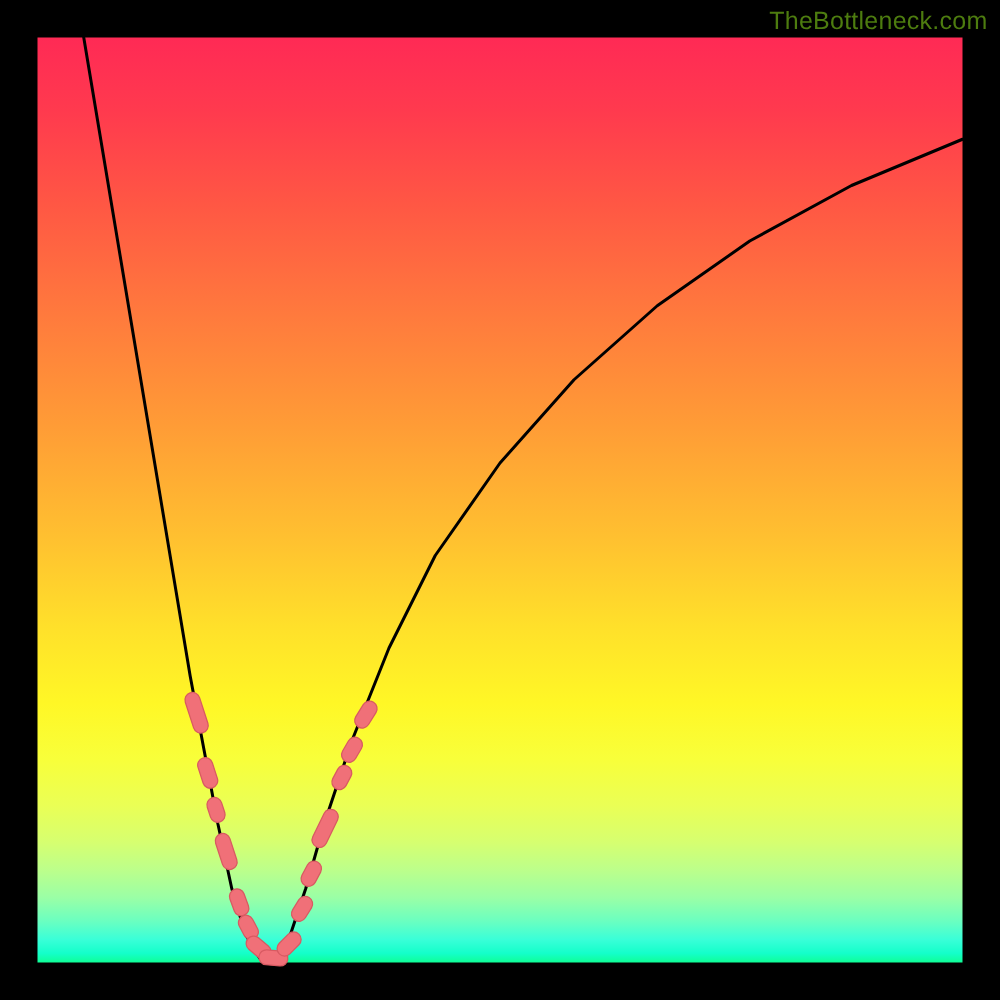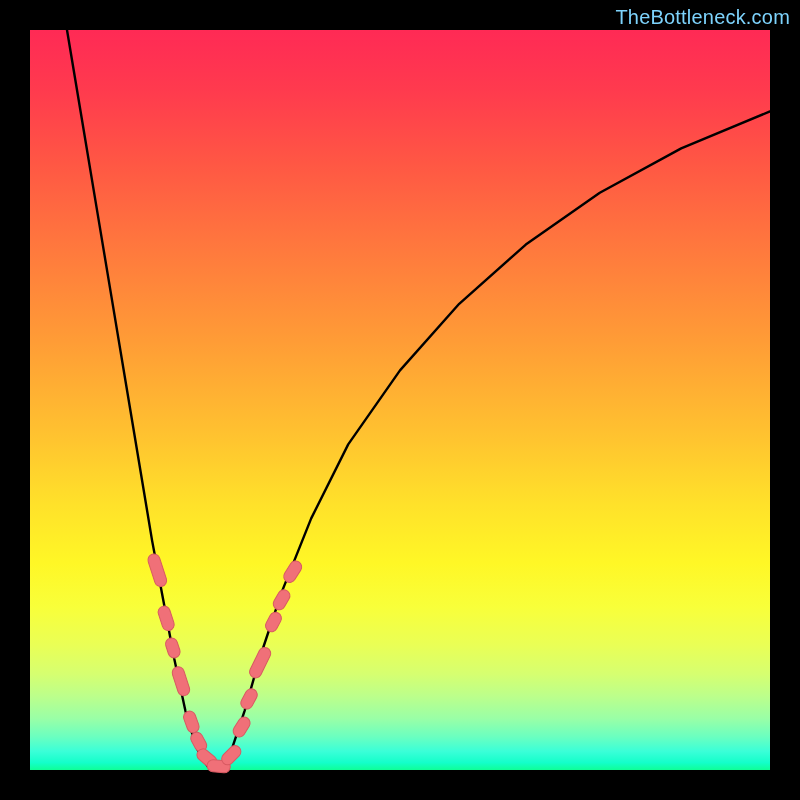--- a/index.html
+++ b/index.html
@@ -52,21 +52,21 @@
     left: 30px;
     top: 30px;
     width: 740px;
     height: 740px;
     overflow: visible;
   }
   .watermark {
     position: absolute;
     top: 6px;
     right: 10px;
-    color: #7dd3fc;
+    color: #4d7c0f;
     font-size: 20px;
     font-weight: 400;
     letter-spacing: 0.2px;
   }
 </style>
 </head>
 <body>
 
 <div class="frame">
   <div class="plot-area"></div>

